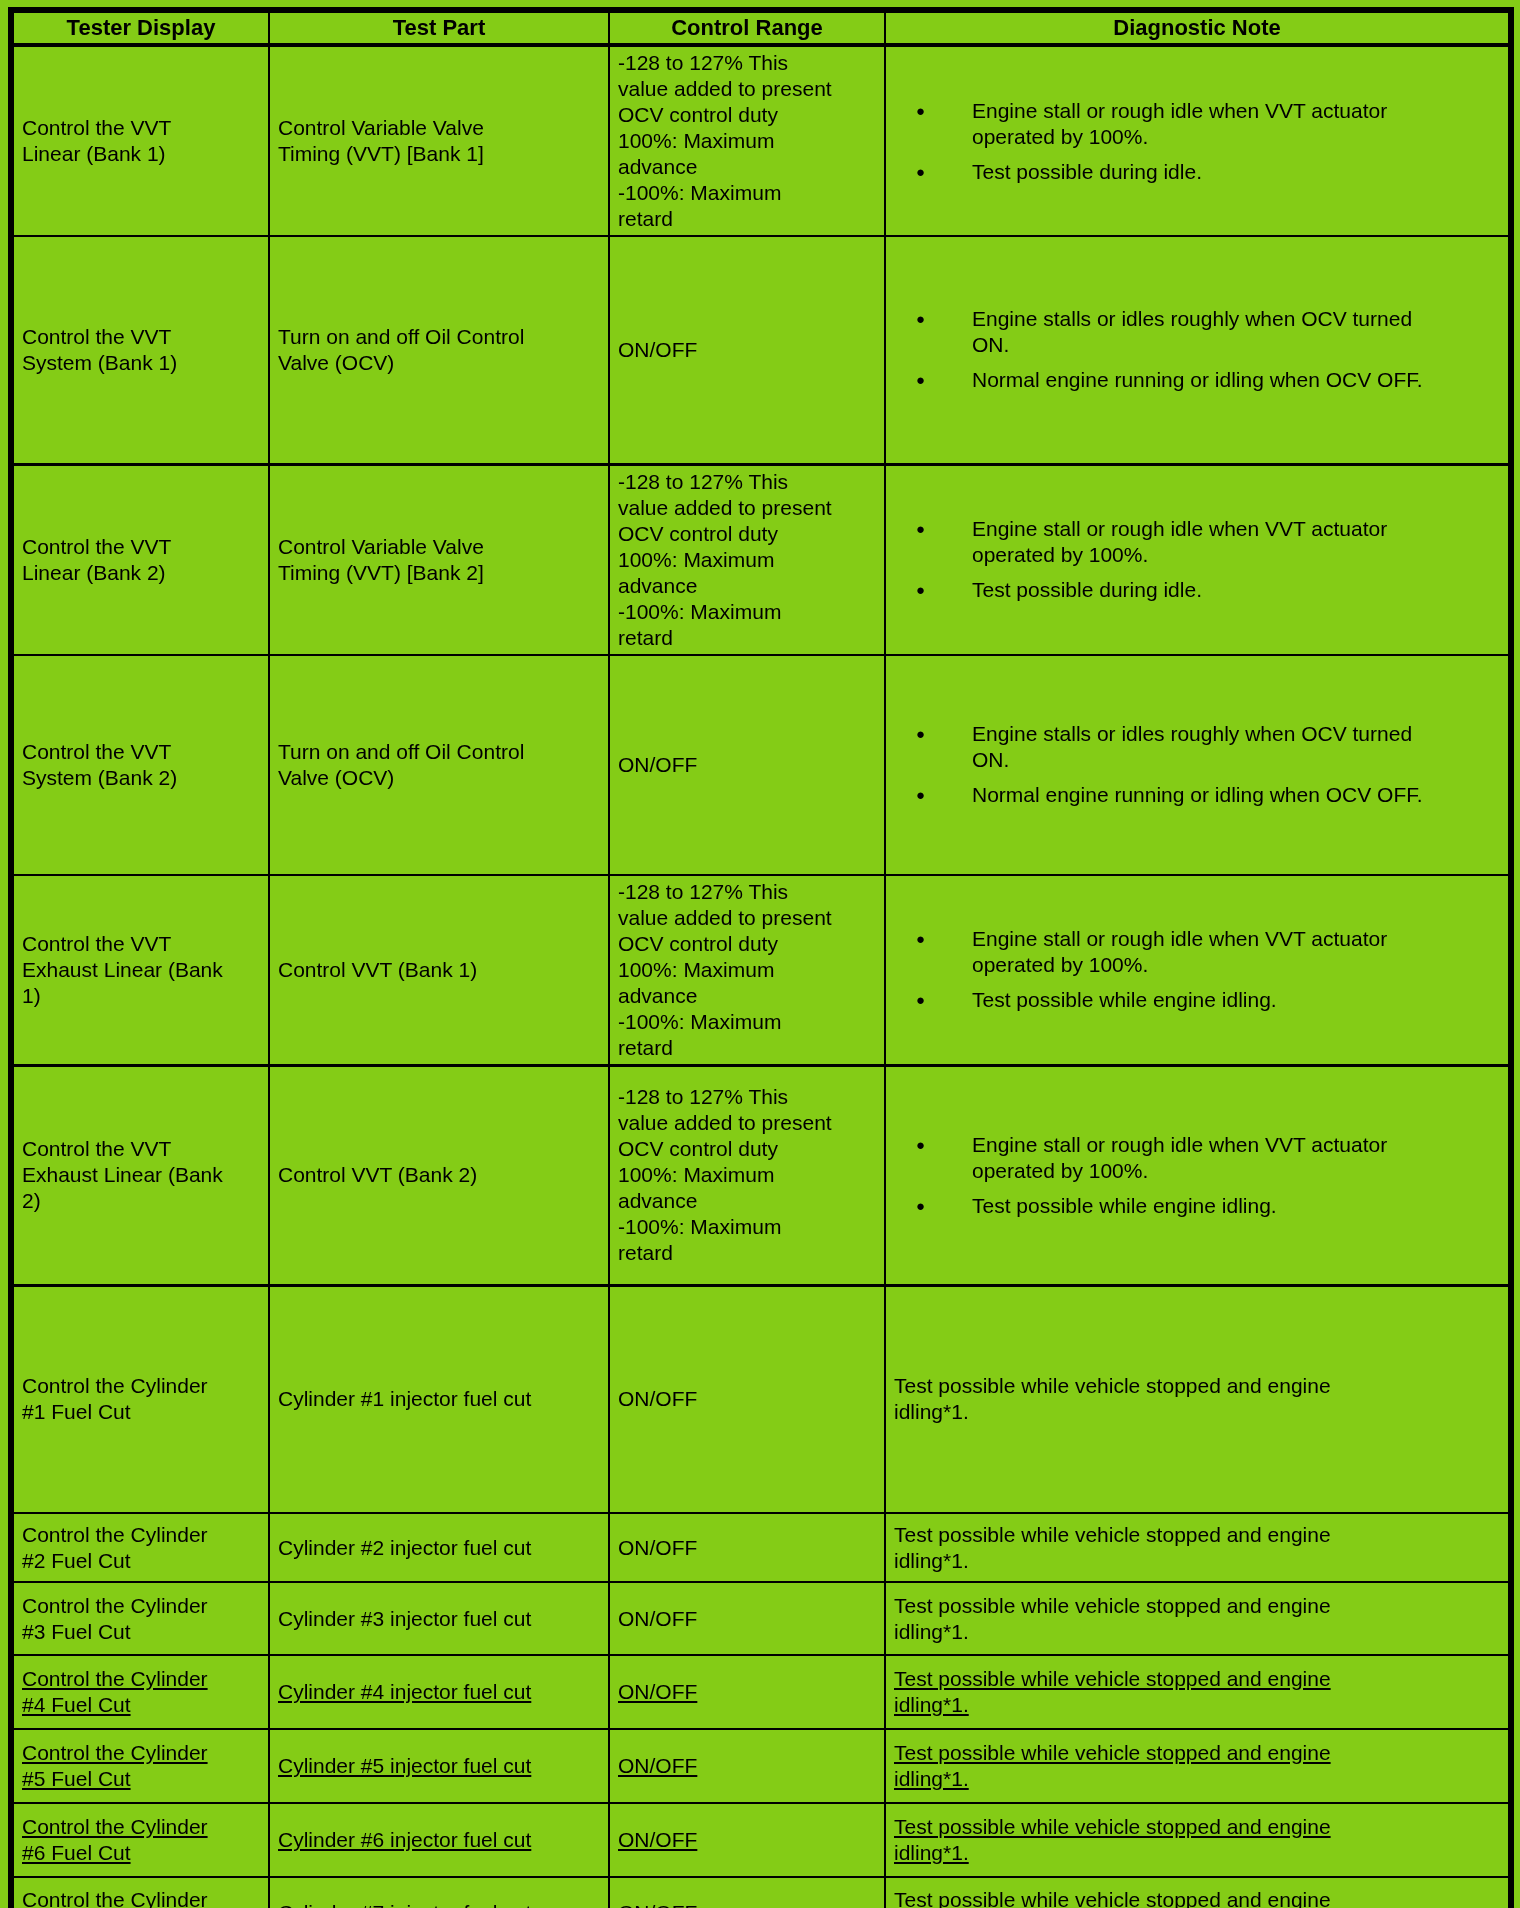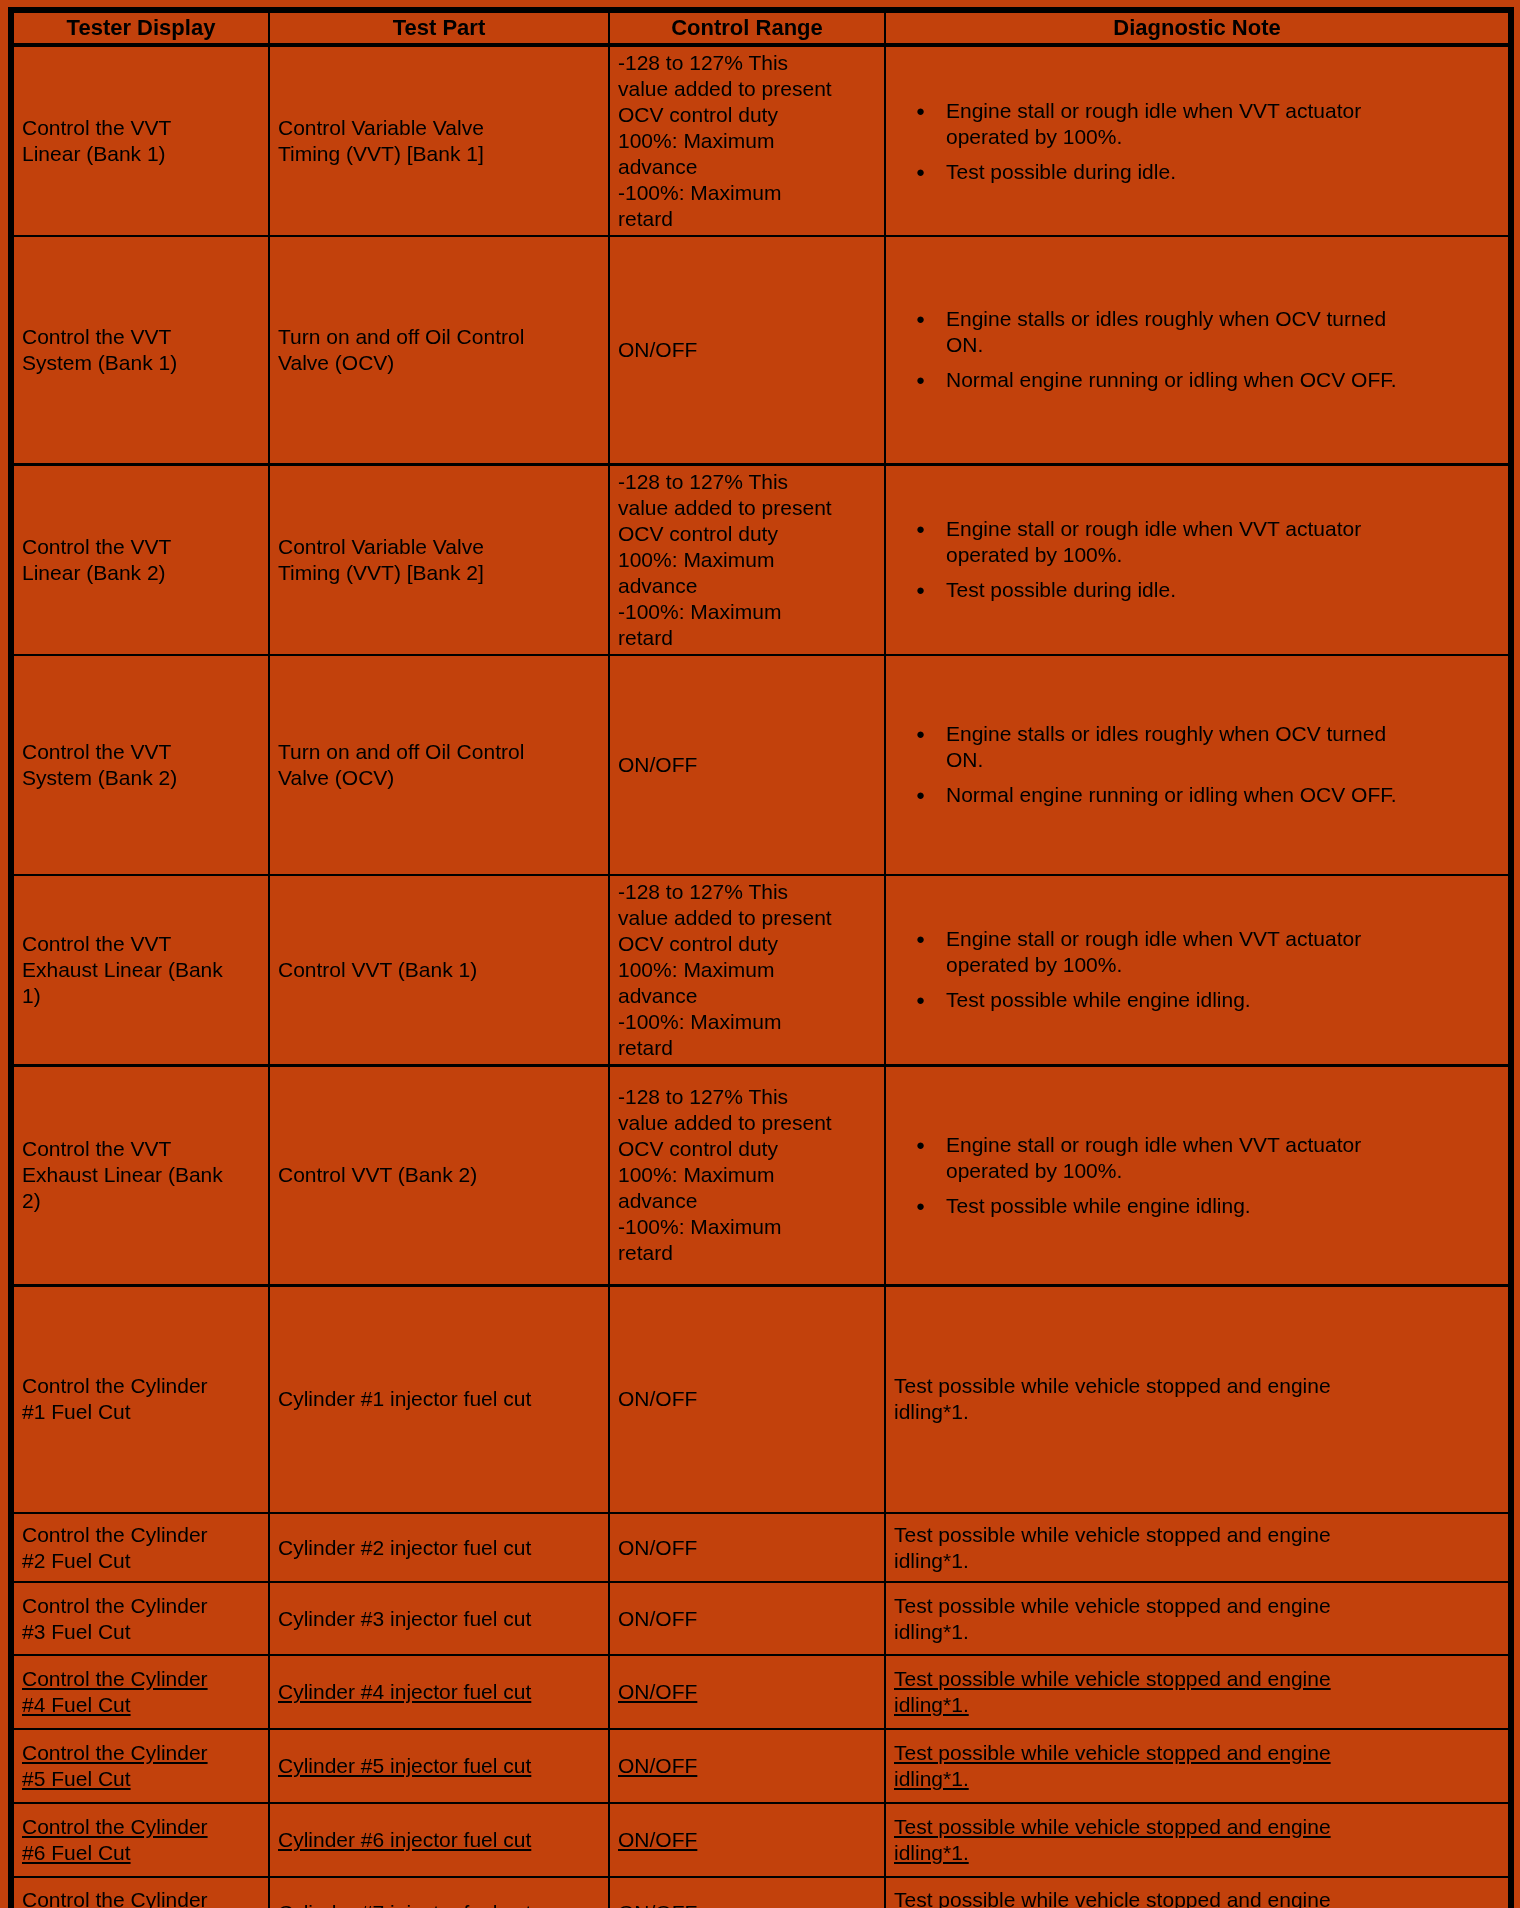--- a/index.html
+++ b/index.html
@@ -4,21 +4,21 @@
 <style>
   html, body {
     margin: 0;
     padding: 0;
     background: #ffffff;
     width: 1520px;
   }
   .page {
     width: 1520px;
     height: 1908px;
-    background: #c2410c;
+    background: #84cc16;
     box-sizing: border-box;
     padding: 7px 8px;
     font-family: "Liberation Sans", sans-serif;
     color: #000000;
   }
   table.diag {
     border-collapse: collapse;
     table-layout: fixed;
     width: 1504px;
     border: 6px solid #000000;
@@ -67,21 +67,21 @@
     padding: 2px 0;
   }
   .bullet-item { display: flex; align-items: flex-start; }
   .bullet-marker {
     flex: 0 0 52px;
     padding-left: 22px;
     box-sizing: border-box;
     font-size: 15px;
     line-height: 26px;
   }
-  .bullet-text { flex: 1 1 auto; white-space: pre-line; }
+  .bullet-text { flex: 1 1 auto; white-space: pre-line; margin-left: 26px; }
 </style>
 </head>
 <body>
 
 <div class="page">
   <table class="diag">
     <colgroup>
       <col style="width:258px">
       <col style="width:340px">
       <col style="width:276px">

